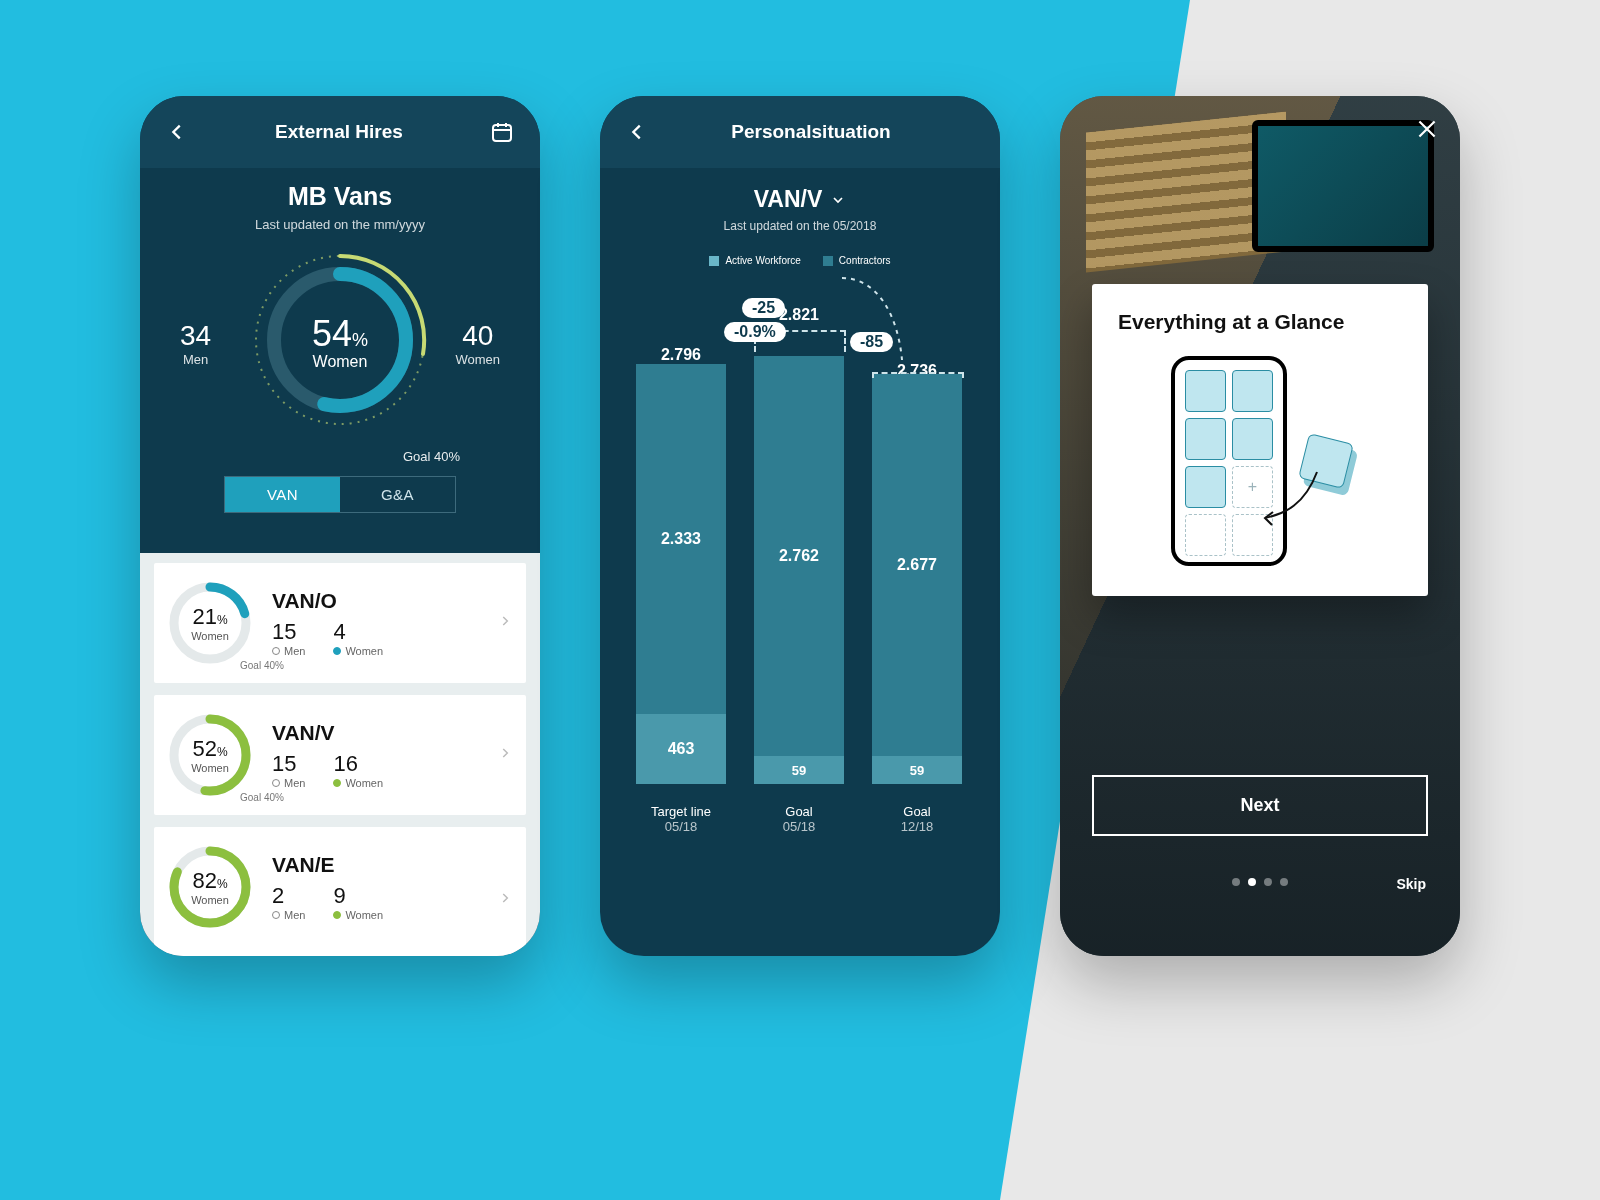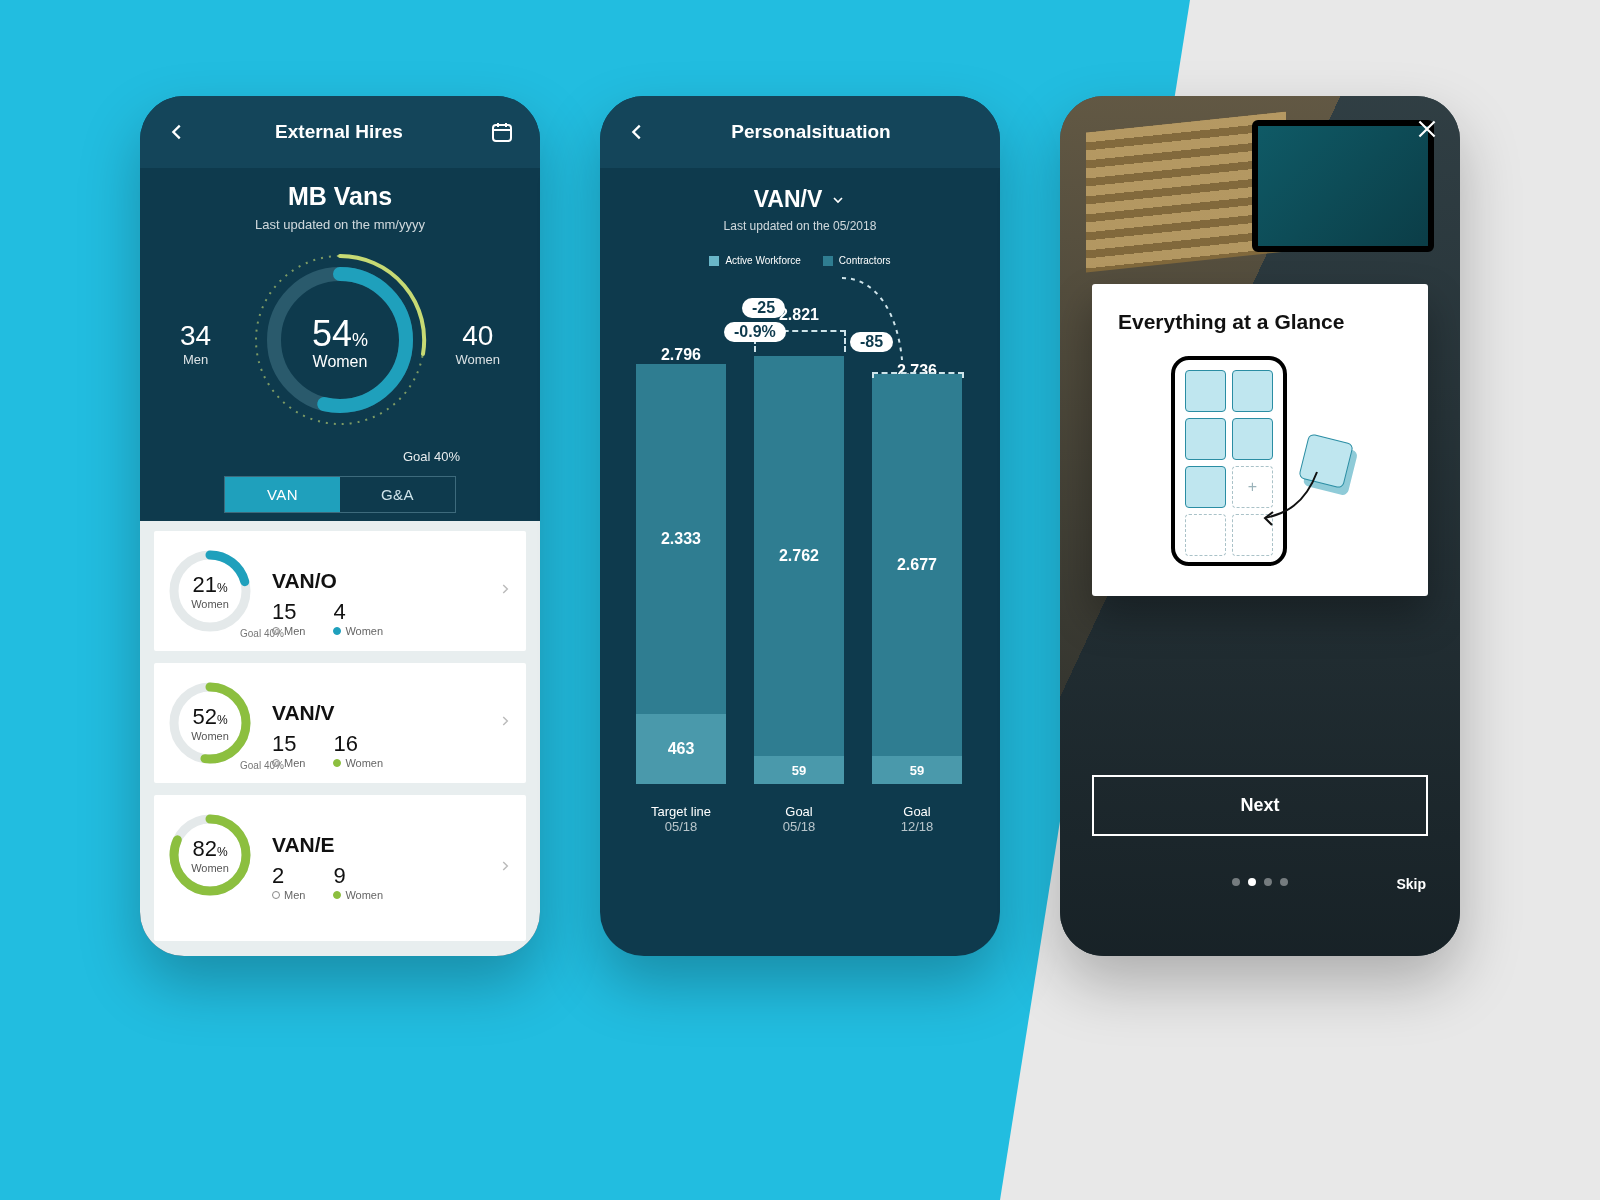--- a/index.html
+++ b/index.html
@@ -20,26 +20,26 @@
   .side-stat.left{left:40px;}
   .side-stat.right{right:40px;}
   .side-stat .n{font-size:28px;font-weight:400;}
   .side-stat .l{font-size:13px;opacity:.85;}
   .donut{position:absolute;left:50%;top:0;transform:translateX(-50%);}
   .donut-center{position:absolute;left:50%;top:50%;transform:translate(-50%,-50%);text-align:center;}
   .donut-center .big{font-size:36px;font-weight:500;}
   .donut-center .big small{font-size:18px;}
   .donut-center .lbl{font-size:16px;margin-top:-2px;}
   .goal-text{position:absolute;right:80px;bottom:-6px;font-size:13px;opacity:.9;}
-  .seg{display:flex;width:230px;margin:18px auto 8px;border:1px solid #3d6a7c;}
+  .seg{display:flex;width:230px;margin:18px auto 40px;border:1px solid #3d6a7c;}
   .seg div{flex:1;text-align:center;padding:9px 0;font-size:15px;letter-spacing:.5px;cursor:pointer;}
   .seg .on{background:#1fa0bc;color:#fff;}
   .seg .off{color:#cfe4ea;}
   .p1-list{background:#e8eeef;height:444px;padding:10px 14px;display:flex;flex-direction:column;gap:12px;}
-  .card{background:#fff;border-radius:2px;display:flex;align-items:flex-end;padding:14px 12px 14px 10px;gap:16px;color:#111;position:relative;}
+  .card{background:#fff;border-radius:2px;display:flex;align-items:center;padding:14px 12px 14px 10px;gap:16px;color:#111;position:relative;}
   .mini-donut{width:92px;height:92px;position:relative;flex:none;}
   .mini-center{position:absolute;left:50%;top:50%;transform:translate(-50%,-50%);text-align:center;}
   .mini-center .p{font-size:22px;font-weight:500;}
   .mini-center .p small{font-size:12px;}
   .mini-center .w{font-size:11px;color:#555;}
   .mini-goal{position:absolute;left:76px;bottom:-2px;font-size:10px;color:#777;white-space:nowrap;}
   .card-main .t{font-size:21px;font-weight:700;}
   .card-main .row{display:flex;gap:28px;margin-top:6px;}
   .card-main .row .v{font-size:22px;}
   .card-main .row .k{font-size:11px;color:#666;display:flex;align-items:center;gap:4px;}

